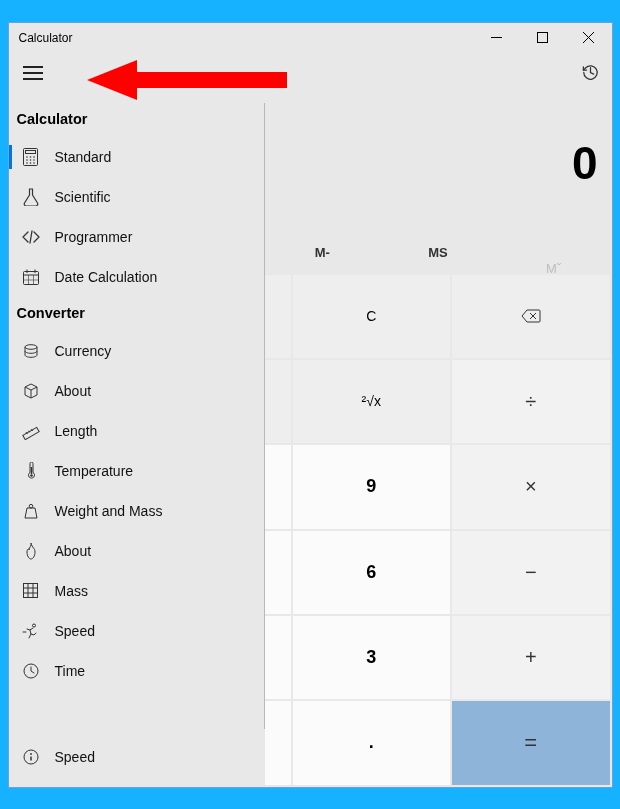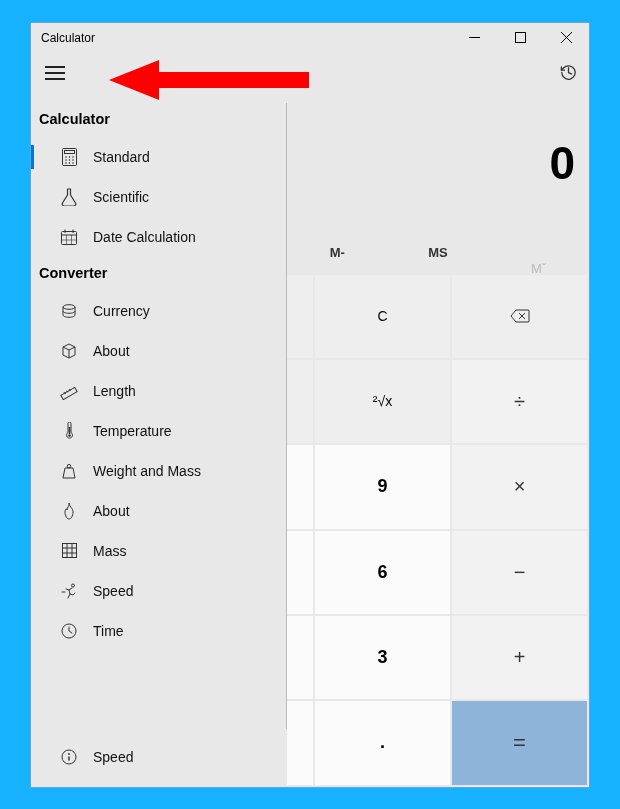--- a/index.html
+++ b/index.html
@@ -5,21 +5,21 @@
   * { box-sizing: border-box; margin: 0; padding: 0; }
   html, body { width: 620px; height: 809px; }
   body {
     background: #16b1ff;
     font-family: "Segoe UI", Arial, sans-serif;
     display: flex;
     align-items: center;
     justify-content: center;
   }
   .window {
-    width: 560px;
+    width: 605px;
     height: 766px;
     background: #e8e8e8;
     border: 1px solid #6aa3d6;
     position: relative;
     display: flex;
     flex-direction: column;
   }
   
   .titlebar {
     height: 30px;
@@ -88,21 +88,21 @@
   .section-title {
     font-weight: 600;
     font-size: 14.5px;
     color: #000;
     padding: 8px 8px 10px 8px;
   }
   .nav-item {
     display: flex;
     align-items: center;
     height: 40px;
-    padding-left: 24px;
+    padding-left: 8px;
     font-size: 14px;
     color: #111;
     position: relative;
   }
   .nav-item.selected::before {
     content: "";
     position: absolute;
     left: 0; top: 8px; bottom: 8px;
     width: 3px;
     background: #0078d4;
@@ -248,20 +248,28 @@
 
         <div class="nav-item">
           <span class="nav-icon">
             <svg width="16" height="18" viewBox="0 0 16 18">
                 <path d="M6 1h4M6.5 1v6l-5 8a2 2 0 0 0 1.8 3h9.4a2 2 0 0 0 1.8-3l-5-8V1" fill="none" stroke="#333" stroke-width="1.2" stroke-linejoin="round"></path>
               </svg>
           </span>
           <span>Scientific</span>
         </div>
 
+        <div class="nav-item">
+          <span class="nav-icon">
+            <svg width="18" height="14" viewBox="0 0 18 14">
+                <path d="M6 2L1 7l5 5M12 2l5 5-5 5M10 1L8 13" fill="none" stroke="#333" stroke-width="1.3" stroke-linecap="round" stroke-linejoin="round"></path>
+              </svg>
+          </span>
+          <span>Programmer</span>
+        </div>
 
         <div class="nav-item">
           <span class="nav-icon">
             <svg width="16" height="16" viewBox="0 0 16 16">
                 <rect x="0.5" y="2.5" width="15" height="13" rx="1" fill="none" stroke="#333"></rect>
                 <line x1="0.5" y1="6" x2="15.5" y2="6" stroke="#333"></line>
                 <line x1="4" y1="0.5" x2="4" y2="4" stroke="#333"></line>
                 <line x1="12" y1="0.5" x2="12" y2="4" stroke="#333"></line>
                 <line x1="5.5" y1="6" x2="5.5" y2="15.5" stroke="#333" stroke-width="0.6"></line>
                 <line x1="10.5" y1="6" x2="10.5" y2="15.5" stroke="#333" stroke-width="0.6"></line>

